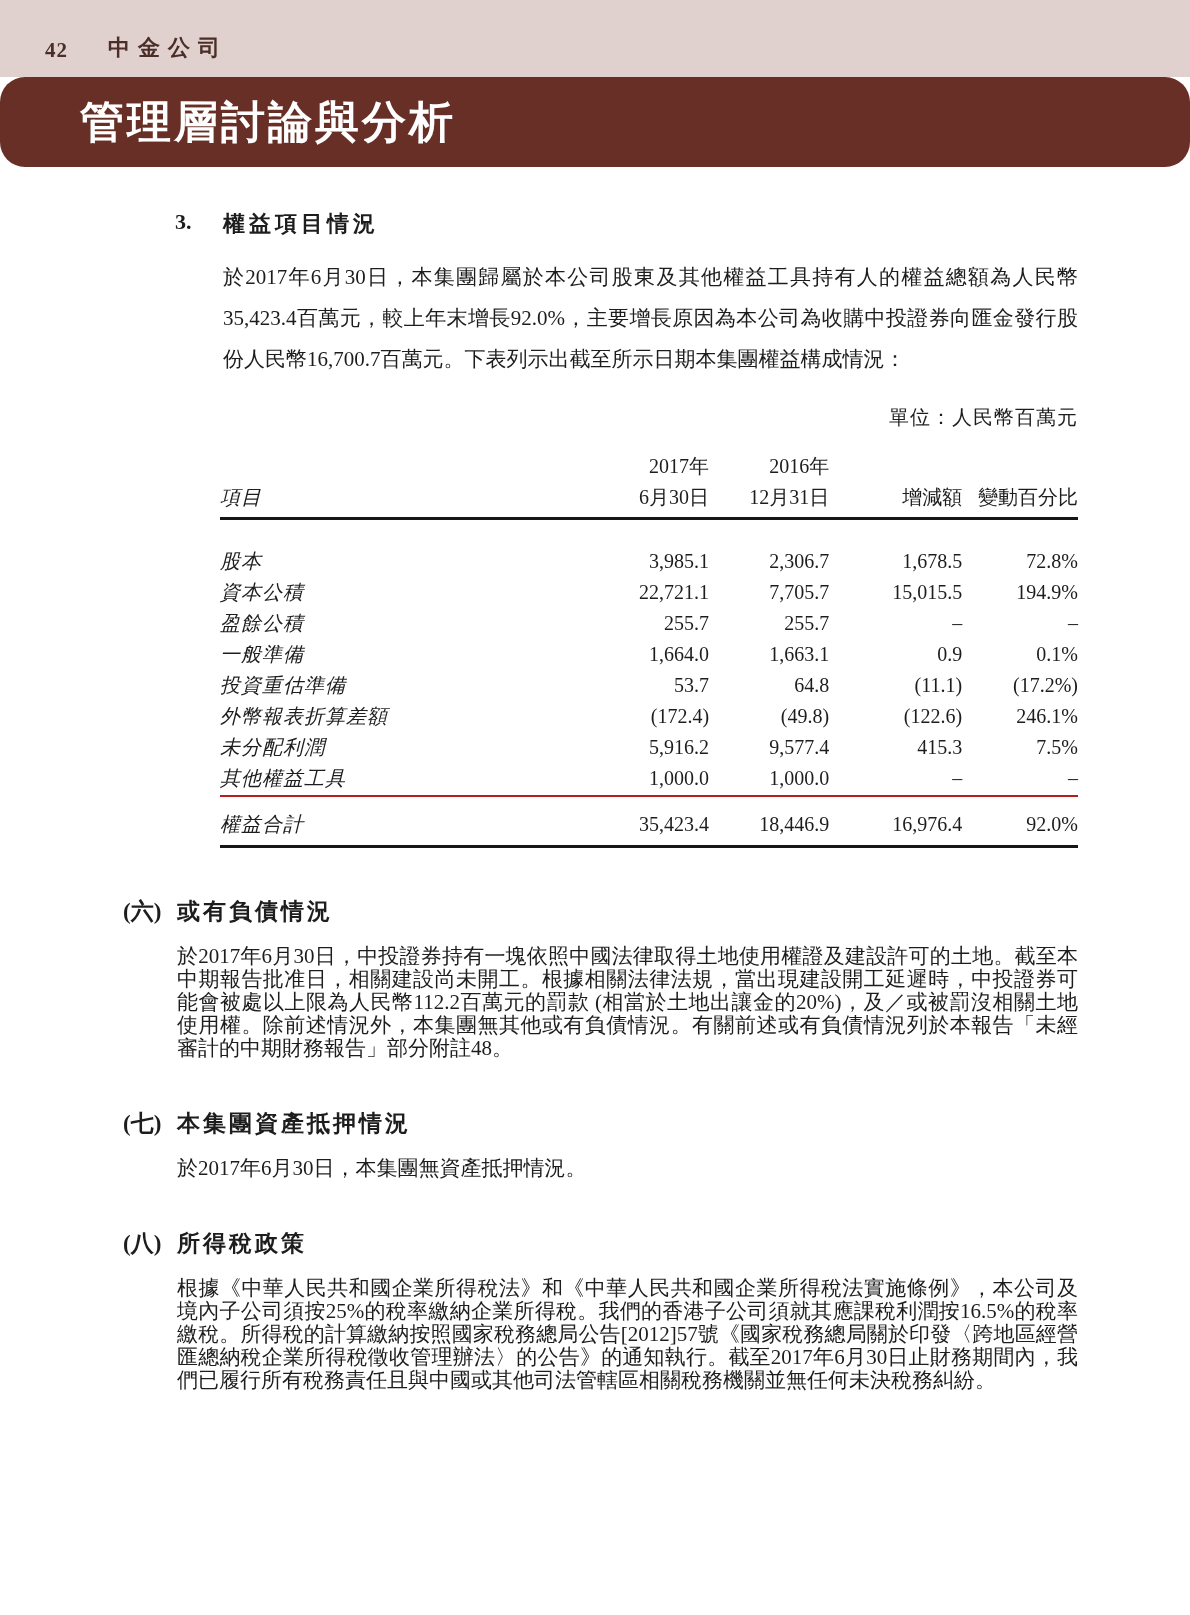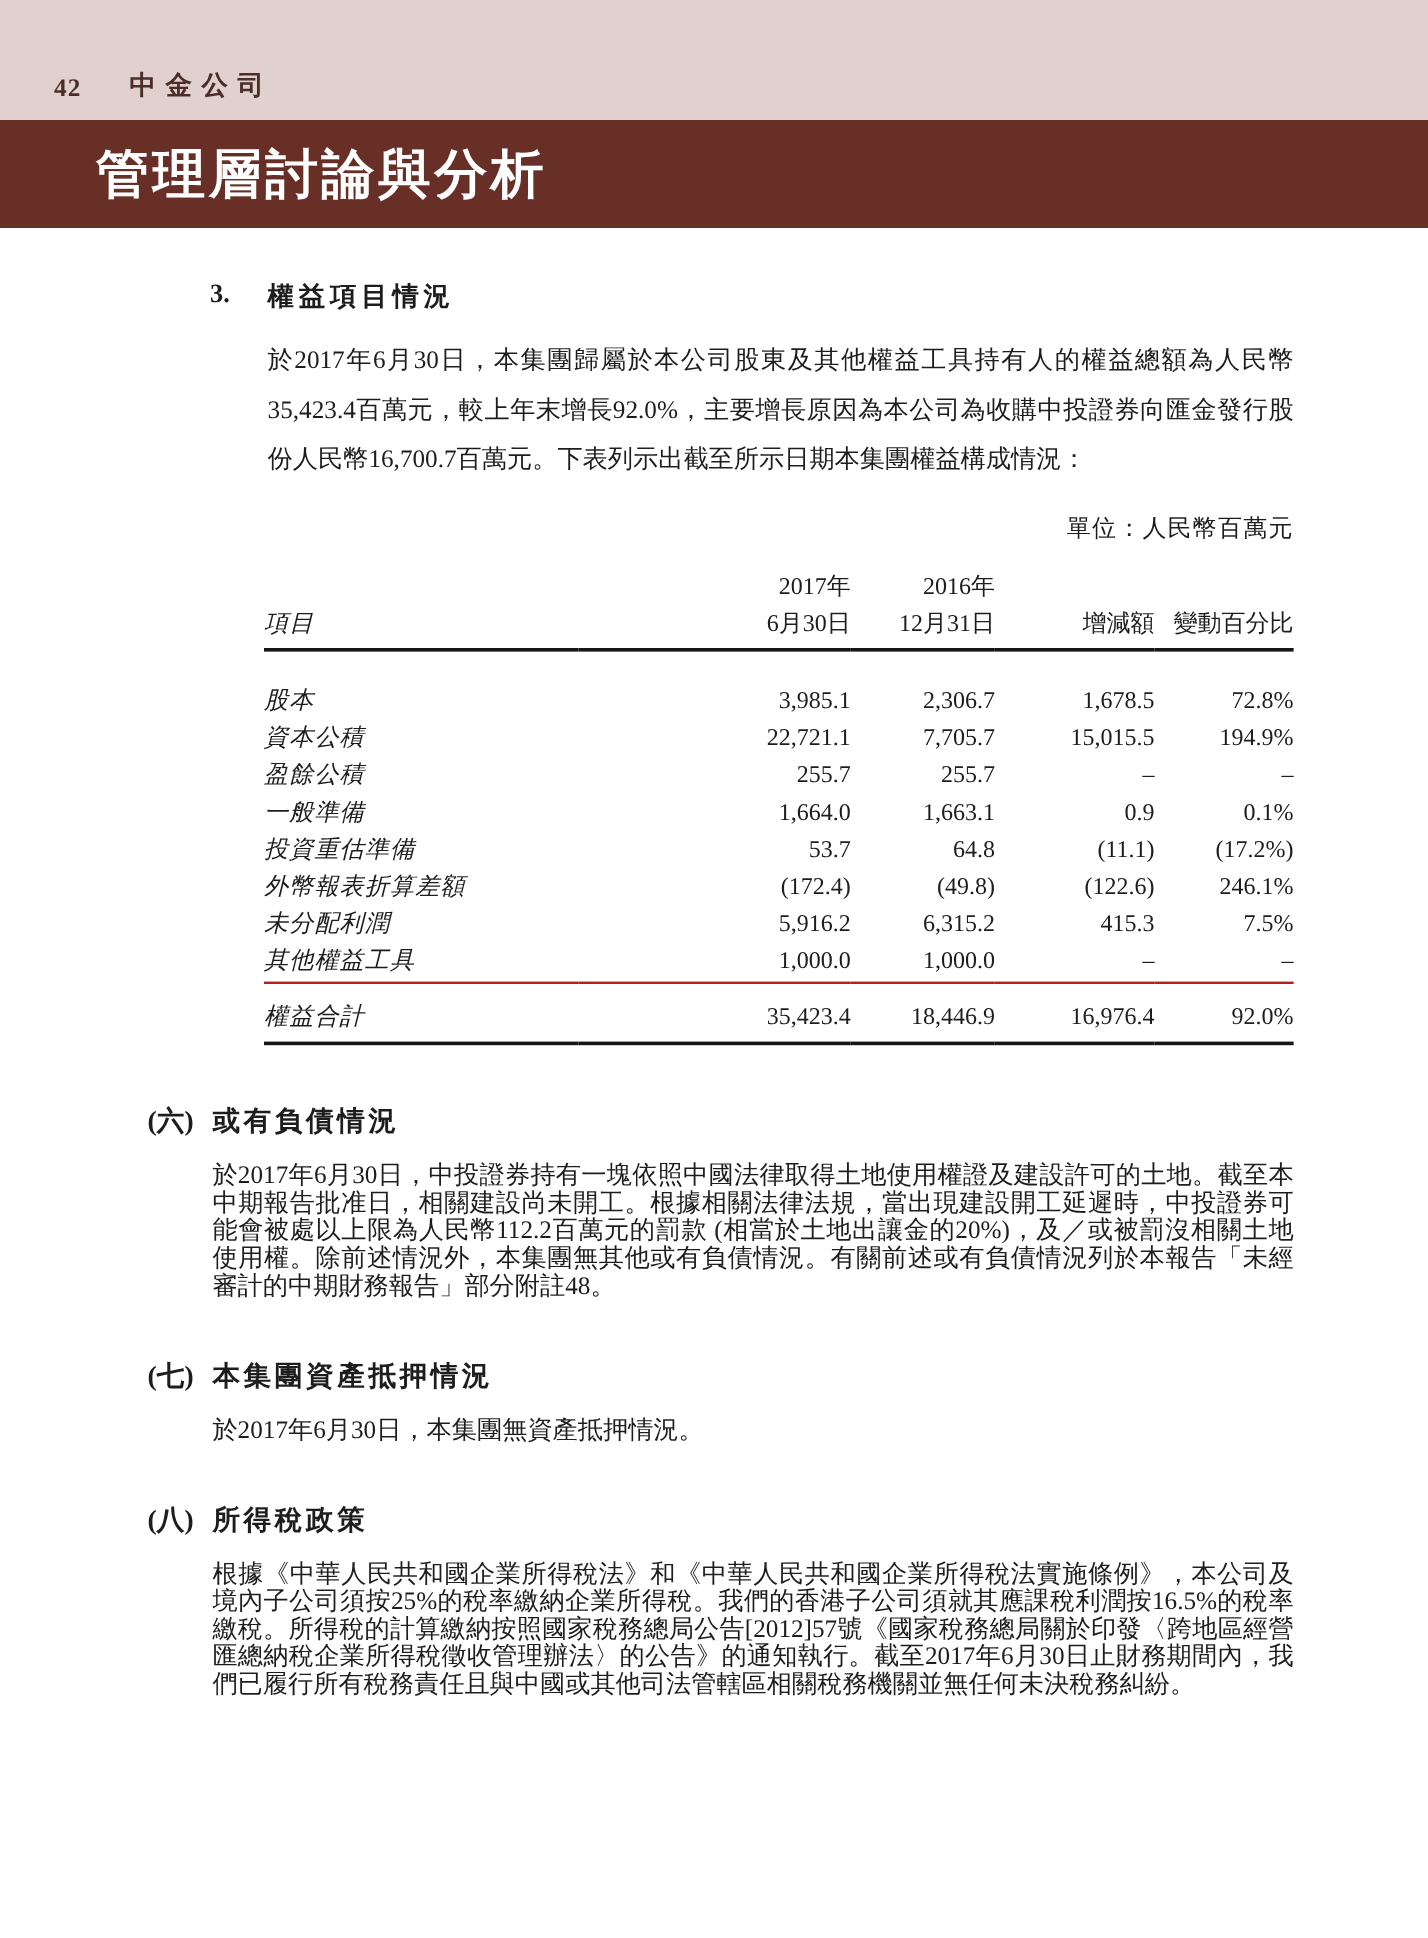--- a/index.html
+++ b/index.html
@@ -6,31 +6,32 @@
   html,body { background:#ffffff; }
   body {
     width:1190px; height:1615px;
     font-family:"Liberation Serif","DejaVu Serif",serif;
     color:#1d1d1d;
     position:relative;
     overflow:hidden;
   }
   
   .page-header{
-    height:100px; background:#e1d1ce;
+    height:77px; background:#e1d1ce;
     display:flex; align-items:flex-end;
     padding:0 0 14px 45px;
     color:#4a2e27;
   }
   .page-number{ font-size:21px; font-weight:bold; letter-spacing:1px; }
   .company-name{ font-size:22px; font-weight:bold; margin-left:40px; letter-spacing:8px; }
   .banner{
     height:90px; background:#672f26;
     display:flex; align-items:center;
     padding-left:80px;
+    border-radius:25px;
   }
   .banner-title{
     color:#ffffff; font-size:44px; font-weight:bold; letter-spacing:3px;
   }
   
   .content{ padding:0 112px 0 123px; }
 
   
   .sec-numbered{ margin-left:52px; margin-top:42px; }
   .sec-num-heading{ display:flex; font-size:22px; font-weight:bold; }
@@ -165,21 +166,21 @@
         <tr>
           <td class="item">外幣報表折算差額</td>
           <td class="num bold2017">(172.4)</td>
           <td class="num">(49.8)</td>
           <td class="num">(122.6)</td>
           <td class="num">246.1%</td>
         </tr>
         <tr>
           <td class="item">未分配利潤</td>
           <td class="num bold2017">5,916.2</td>
-          <td class="num">6,315.2</td>
+          <td class="num">9,577.4</td>
           <td class="num">415.3</td>
           <td class="num">7.5%</td>
         </tr>
         <tr class="last-body">
           <td class="item">其他權益工具</td>
           <td class="num bold2017">1,000.0</td>
           <td class="num">1,000.0</td>
           <td class="num">–</td>
           <td class="num">–</td>
         </tr>

